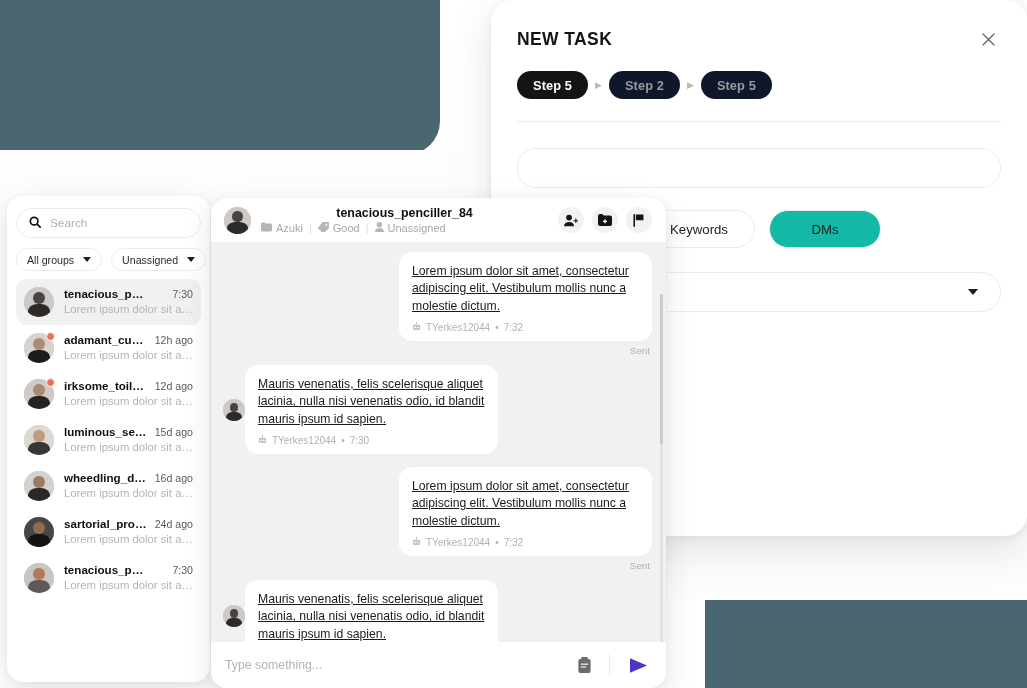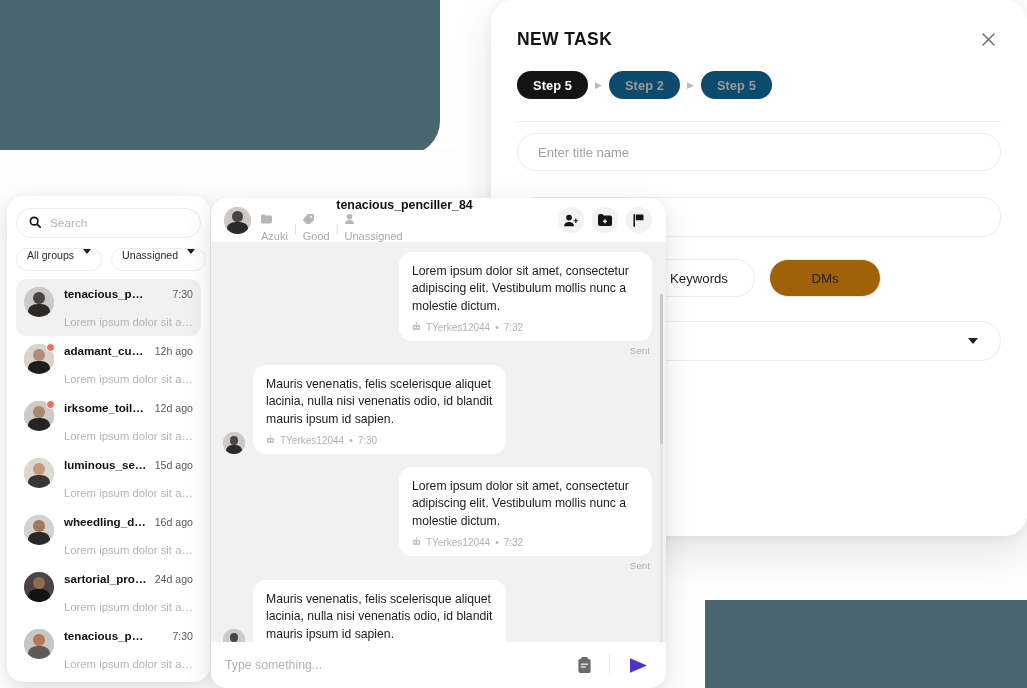--- a/index.html
+++ b/index.html
@@ -49,21 +49,21 @@
     width:26px;height:26px;display:flex;align-items:center;justify-content:center;
     cursor:pointer; color:#6c6c6c;
   }
   .close-btn svg{display:block}
 
   .steps{ display:flex; align-items:center; gap:7px; margin-top:19px; }
   .step{
     height:28px; padding:0 16px; border-radius:14px;
     display:flex; align-items:center; justify-content:center;
     font-size:12.8px; font-weight:600; letter-spacing:.1px;
-    background:#0c4a6e; color:#9a9a9a; cursor:pointer; white-space:nowrap;
+    background:#0f172a; color:#9a9a9a; cursor:pointer; white-space:nowrap;
   }
   .step.active{ background:#141414; color:#fff; }
   .step-arrow{ color:#b9b9b9; font-size:9px; line-height:1; }
 
   .divider{ height:1px; background:#ececec; margin:22px 0 0 0; }
 
   .field-label{
     font-size:12.5px; font-weight:700; color:#202020; margin-top:20px;
   }
   .req{ color:#d9512c; font-weight:700; }
@@ -75,21 +75,21 @@
   }
   .pill-input.tall{ height:40px; }
 
   .chips{ display:flex; gap:14px; margin-top:22px; }
   .chip{
     height:38px; min-width:112px; padding:0 24px; border-radius:19px;
     border:1px solid #ececec; background:#fff;
     display:flex; align-items:center; justify-content:center;
     font-size:13.2px; color:#1d1d1d; cursor:pointer; white-space:nowrap;
   }
-  .chip.selected{ background:#a16207; border-color:#ededed; }
+  .chip.selected{ background:#14b8a6; border-color:#ededed; }
 
   .select-row{
     margin-top:24px; height:40px; border:1px solid #ececec; border-radius:20px;
     display:flex; align-items:center; justify-content:space-between;
     padding:0 22px 0 20px; font-size:13px; color:#9f9f9f; cursor:pointer;
   }
   .caret{ width:0;height:0;border-left:5px solid transparent;border-right:5px solid transparent;border-top:6px solid #1d1d1d; }
 
   .modal-foot{ margin-top:18px; border-top:1px solid #ececec; padding-top:16px;
                display:flex; justify-content:flex-end; }
@@ -107,21 +107,21 @@
     overflow:hidden; padding:12px 9px 0 9px;
   }
   .search-box{
     height:30px; border:1px solid #ececec; border-radius:15px;
     display:flex; align-items:center; gap:9px; padding:0 12px;
   }
   .search-box .ph{ font-size:11.8px; color:#b0b0b0; }
   .filters{ display:flex; gap:9px; margin-top:10px; }
   .filter{
     height:23px; border:1px solid #ececec; border-radius:12px;
-    display:flex; align-items:flex-start; gap:9px; padding:0 10px;
+    display:flex; align-items:center; gap:9px; padding:0 10px;
     font-size:10.6px; color:#2a2a2a; cursor:pointer; white-space:nowrap;
   }
   .filter .caret-s{ width:0;height:0;border-left:4px solid transparent;border-right:4px solid transparent;border-top:5px solid #1d1d1d; }
 
   .conv-list{ margin-top:8px; }
   .conv{
     display:flex; gap:10px; align-items:flex-start;
     padding:8px 8px; border-radius:11px; cursor:pointer;
   }
   .conv.active{ background:#f1f1f1; }
@@ -135,56 +135,56 @@
     border-radius:50%; background:#e3715c; border:1.5px solid #fff;
   }
   .conv-body{ flex:1; min-width:0; }
   .conv-top{ display:flex; justify-content:space-between; align-items:baseline; gap:6px; }
   .conv-name{
     font-size:11.6px; font-weight:700; color:#101010;
     white-space:nowrap; overflow:hidden; text-overflow:ellipsis; max-width:96px;
   }
   .conv-time{ font-size:10.6px; color:#5b5b5b; white-space:nowrap; }
   .conv-prev{
-    font-size:11.3px; color:#b4b4b4; margin-top:16px;
+    font-size:11.3px; color:#b4b4b4; margin-top:3px;
     white-space:nowrap; overflow:hidden; text-overflow:ellipsis;
   }
 
   
   .chat-card{
     position:absolute; left:211px; top:198px; width:455px; height:490px;
     background:#f1f1f1; border-radius:16px 16px 16px 16px;
     box-shadow:0 10px 30px rgba(40,45,55,.12), 0 2px 8px rgba(40,45,55,.05);
     overflow:hidden; display:flex; flex-direction:column;
   }
   .chat-head{
     background:#fff; height:44px; display:flex; align-items:center;
     padding:0 14px 0 13px; gap:10px; flex:0 0 auto;
   }
   .chat-head .avatar{ width:27px;height:27px; }
   .ch-info{ flex:1; min-width:0; }
   .ch-name{ font-size:12.4px; font-weight:700; color:#101010;text-align:center; }
   .ch-meta{ display:flex; align-items:center; gap:6px; margin-top:2px; font-size:11px; color:#a8a8a8; }
   .ch-meta .sep{ color:#dcdcdc; }
-  .ch-meta-item{ display:flex; align-items:flex-start; gap:4px;flex-direction:column; }
+  .ch-meta-item{ display:flex; align-items:flex-end; gap:4px; }
   .ch-actions{ display:flex; gap:8px; }
   .icon-btn{
     width:26px;height:26px;border-radius:50%;background:#f2f2f2;
     display:flex;align-items:center;justify-content:center;cursor:pointer;
   }
 
   .msgs{ flex:1; overflow:hidden; padding:10px 14px 0 12px; position:relative; }
   .row{ display:flex; margin-bottom:4px; }
   .row.out{ justify-content:flex-end; }
-  .row.in{ justify-content:flex-start; gap:8px; align-items:flex-end; }
+  .row.in{ justify-content:flex-start; align-items:center; }
   .bubble{
     background:#fff; border-radius:13px; padding:11px 13px 8px 13px;
     max-width:253px;
   }
-  .bubble p{ font-size:12.2px; line-height:1.42; color:#1b1b1b; }
+  .bubble p{ font-size:12.2px; line-height:1.42; color:#1b1b1b;text-decoration:underline; }
   .b-meta{ display:flex; align-items:center; gap:5px; margin-top:7px; font-size:10px; color:#b2b2b2; }
   .sent-label{ text-align:right; font-size:9.8px; color:#b0b0b0; margin:0 2px 9px 0; }
   .in .avatar{ width:22px;height:22px; margin-top:2px; }
 
   .composer{
     flex:0 0 auto; height:46px; background:#fff;
     display:flex; align-items:center; padding:0 8px 0 14px; gap:8px;
   }
   .composer .ph{ flex:1; font-size:12.3px; color:#b3b3b3; }
   .clip-btn{ width:34px;height:34px;display:flex;align-items:center;justify-content:center;cursor:pointer; }
@@ -229,23 +229,20 @@
   <div class="steps">
     <div class="step active">Step 5</div>
     <span class="step-arrow">▶</span>
     <div class="step">Step 2</div>
     <span class="step-arrow">▶</span>
     <div class="step">Step 5</div>
   </div>
 
   <div class="divider"></div>
 
-  <div class="pill-input">
-    <span>Enter title name</span>
-  </div>
 
   <div class="pill-input tall" style="margin-top:26px">
     <span></span>
   </div>
 
   <div class="chips">
     <div class="chip">Users</div>
     <div class="chip">Keywords</div>
     <div class="chip selected">DMs</div>
   </div>

